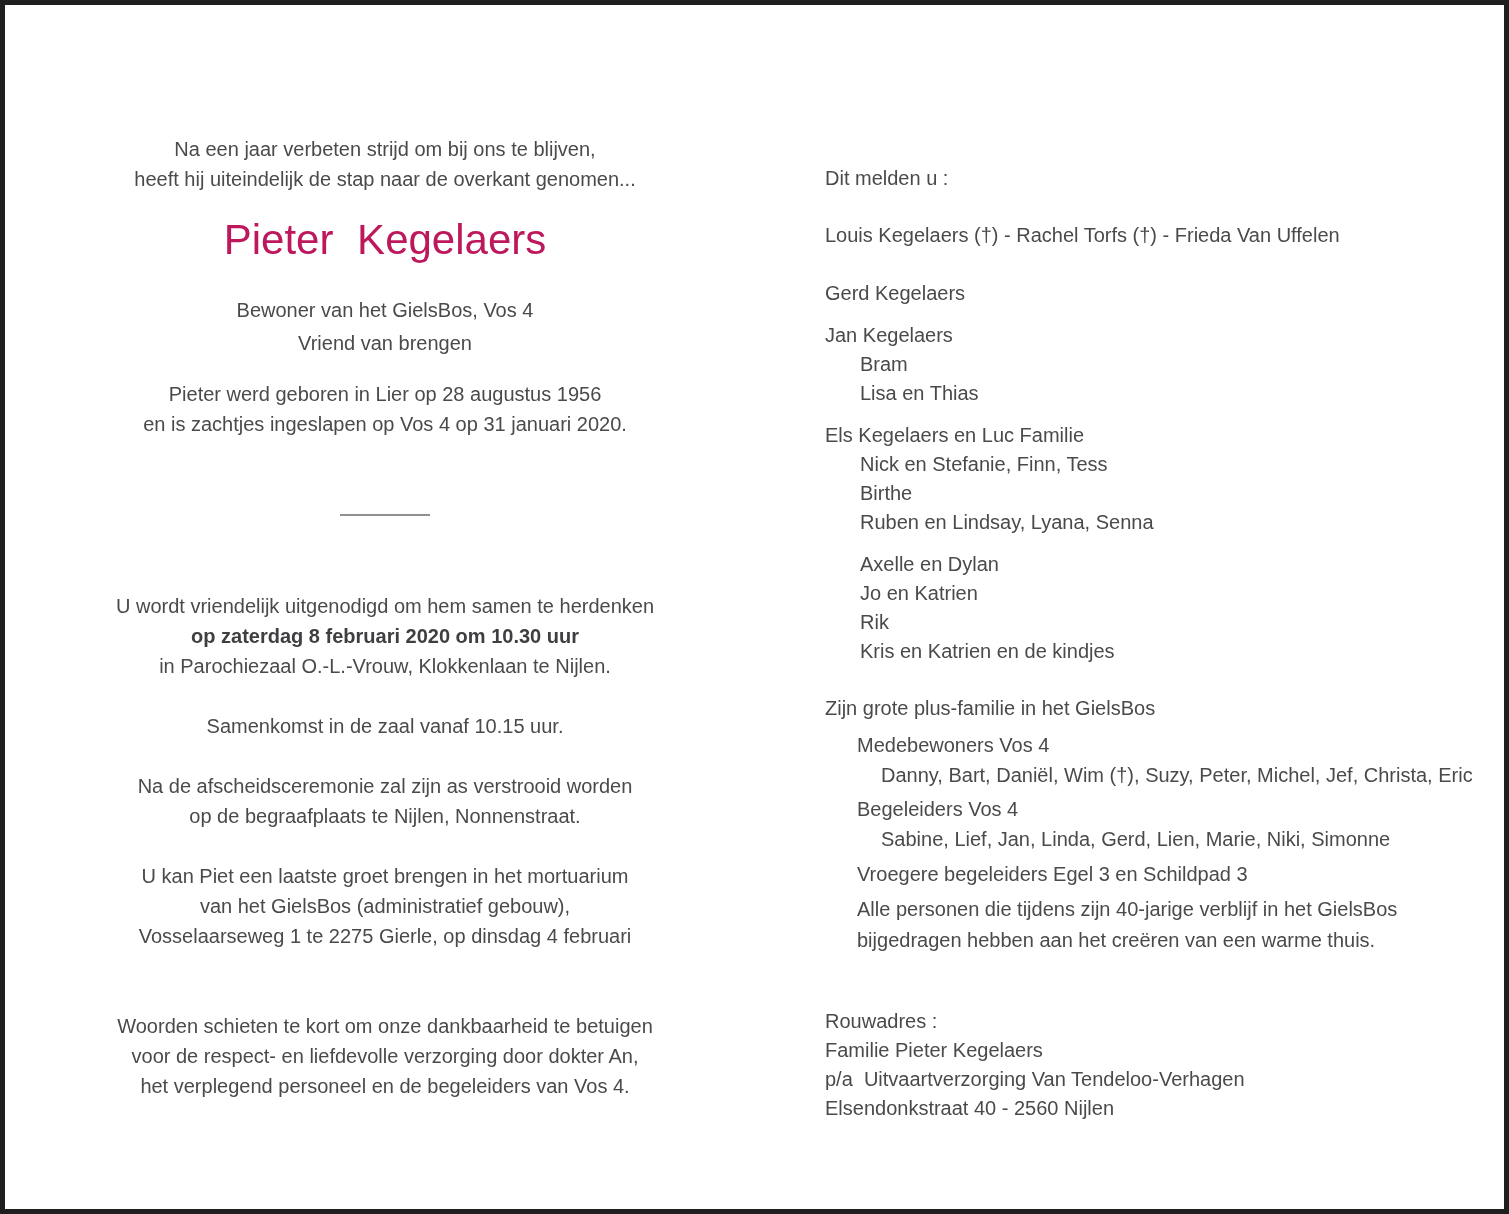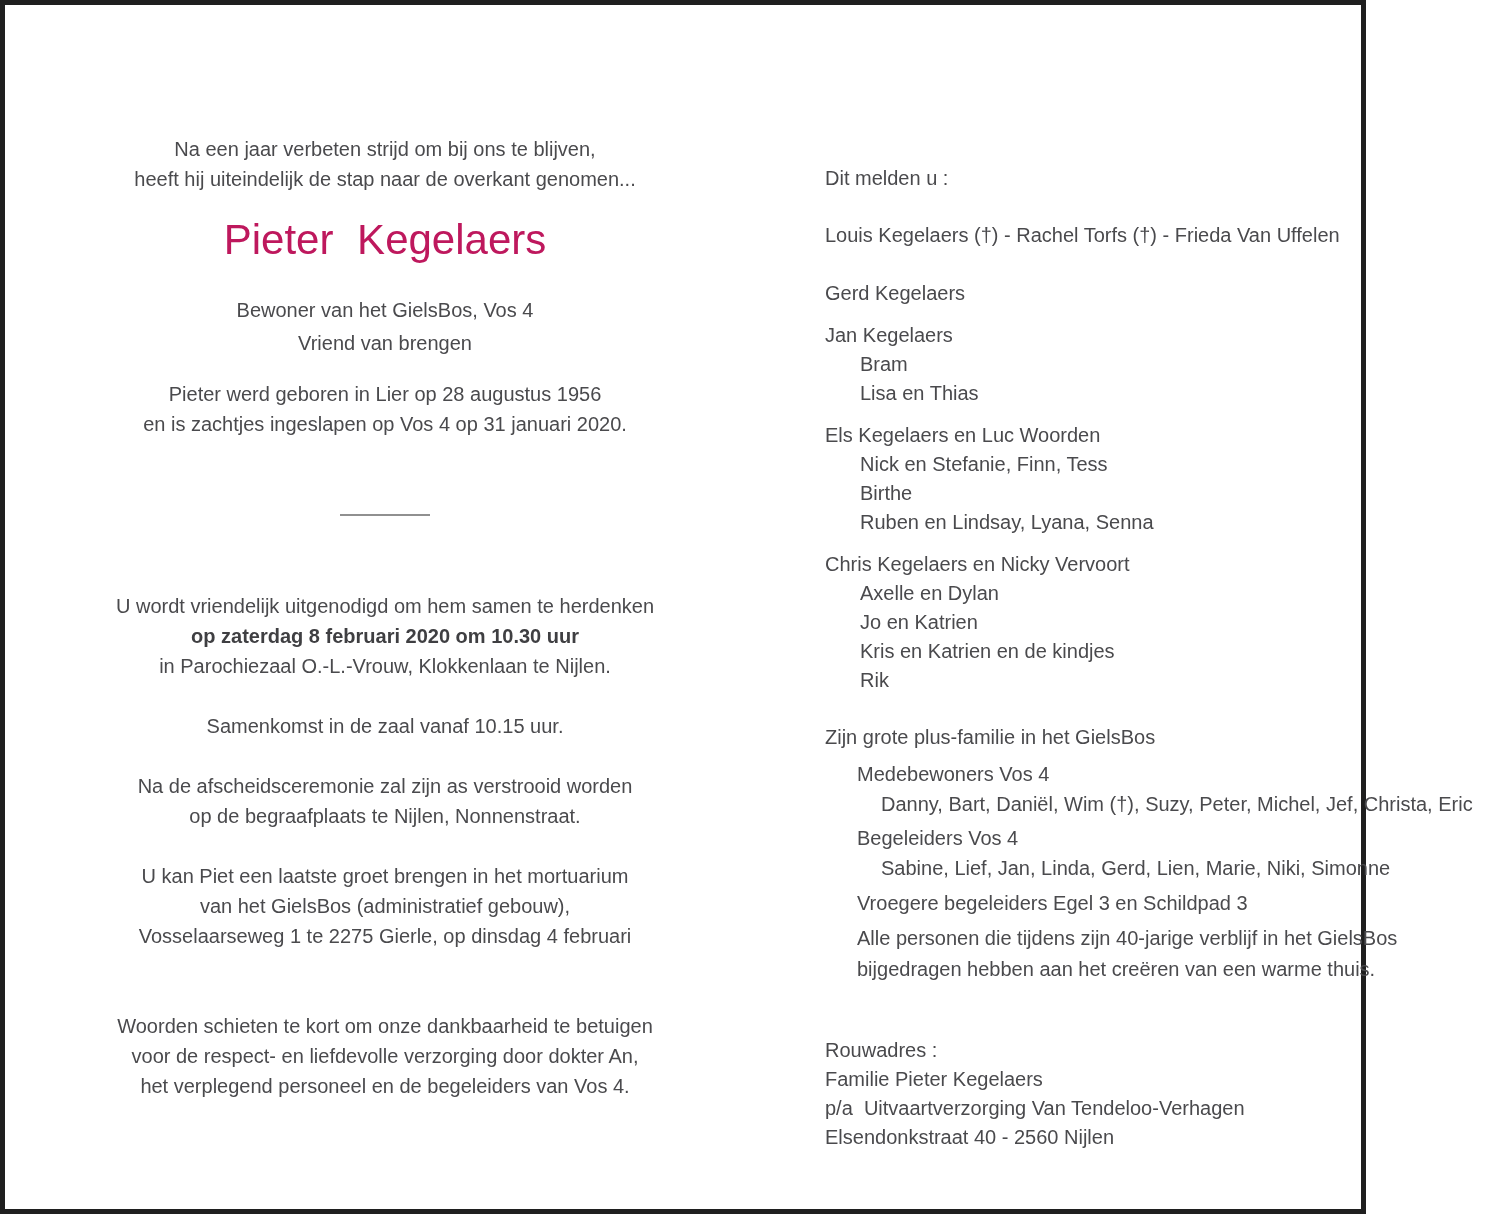--- a/index.html
+++ b/index.html
@@ -1,19 +1,19 @@
 <!DOCTYPE html>
 <html><head>
 <meta charset="utf-8">
 <style>
   * { margin: 0; padding: 0; box-sizing: border-box; }
   html, body { width: 1509px; height: 1214px; background: #ffffff; overflow: hidden; }
   .page {
     position: relative;
-    width: 1366px;
+    width: 1509px;
     height: 1214px;
     background: #ffffff;
     border: 5px solid #1f1f1f;
     font-family: "Liberation Sans", "DejaVu Sans", sans-serif;
     color: #4a4a4d;
   }
   .col-left {
     position: absolute;
     left: 50px;
     top: 129px;
@@ -127,32 +127,31 @@
       <div>Gerd Kegelaers</div>
     </div>
 
     <div class="fam-group">
       <div>Jan Kegelaers</div>
       <div class="fam-child">Bram</div>
       <div class="fam-child">Lisa en Thias</div>
     </div>
 
     <div class="fam-group">
-      <div>Els Kegelaers en Luc Woorden</div>
+      <div>Els Kegelaers en Luc Familie</div>
       <div class="fam-child">Nick en Stefanie, Finn, Tess</div>
       <div class="fam-child">Birthe</div>
       <div class="fam-child">Ruben en Lindsay, Lyana, Senna</div>
     </div>
 
     <div class="fam-group">
-      <div>Chris Kegelaers en Nicky Vervoort</div>
       <div class="fam-child">Axelle en Dylan</div>
       <div class="fam-child">Jo en Katrien</div>
+      <div class="fam-child">Rik</div>
       <div class="fam-child">Kris en Katrien en de kindjes</div>
-      <div class="fam-child">Rik</div>
     </div>
 
     <div class="plus-heading">Zijn grote plus-familie in het GielsBos</div>
 
     <div class="plus-group" style="margin-top:7px;">
       <div class="plus-label">Medebewoners Vos 4</div>
       <div class="plus-names">Danny, Bart, Daniël, Wim (†), Suzy, Peter, Michel, Jef, Christa, Eric</div>
     </div>
 
     <div class="plus-group" style="margin-top:4px;">

